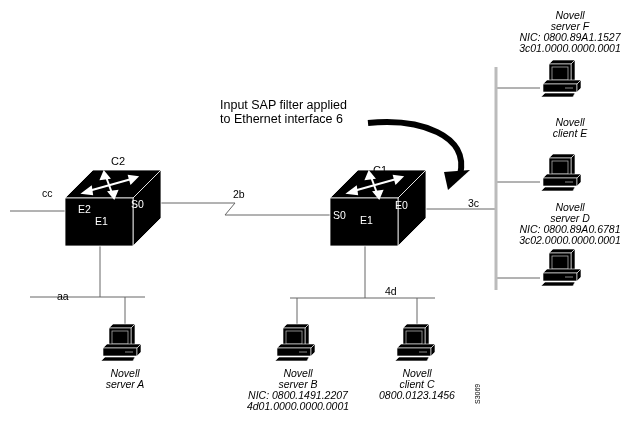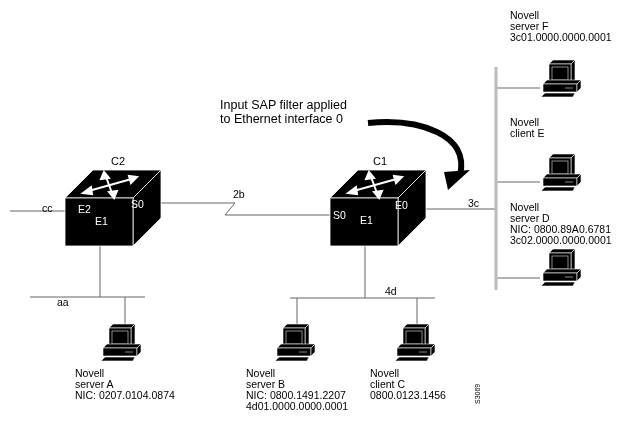--- a/index.html
+++ b/index.html
@@ -1,19 +1,19 @@
 <!DOCTYPE html>
 <html><head>
   <meta charset="utf-8">
   <style>
     html, body { margin: 0; padding: 0; background: #ffffff; }
     body { width: 640px; height: 426px; position: relative; overflow: hidden;
            font-family: "Liberation Sans", sans-serif; color: #000; }
     svg#diagram { position: absolute; left: 0; top: 0; width: 640px; height: 426px; }
-    .lbl { position: absolute; font-size: 10.5px; line-height: 11px; text-align: left; white-space: nowrap; }
+    .lbl { position: absolute; font-size: 10.5px; line-height: 11px; text-align: center; white-space: nowrap; font-style: italic; }
     .lbl div { line-height: 11px; }
     .seg { position: absolute; font-size: 10.5px; }
     .rtr { position: absolute; font-size: 11px; }
     .iface { position: absolute; font-size: 10.5px; color: #fff; }
     .callout { position: absolute; font-size: 12.5px; font-weight: normal; line-height: 14px; white-space: nowrap; }
     .figid { position: absolute; font-size: 7px; transform: rotate(-90deg); transform-origin: left top; }
   </style>
 </head>
 <body>
 
@@ -86,58 +86,58 @@
   <use href="#pc" x="103" y="328"></use>
   <use href="#pc" x="277" y="328"></use>
   <use href="#pc" x="397" y="328"></use>
   <use href="#pc" x="543" y="64"></use>
   <use href="#pc" x="543" y="158"></use>
   <use href="#pc" x="543" y="253"></use>
 </svg>
 
 <div class="callout" style="left:220px; top:98px;">
   <div>Input SAP filter applied</div>
-  <div>to Ethernet interface 0</div>
+  <div>to Ethernet interface 6</div>
 </div>
 
 <div class="rtr" style="left:111px; top:155px;">C2</div>
-<div class="rtr" style="left:373px; top:155px;">C1</div>
+<div class="rtr" style="left:373px; top:164px;">C1</div>
 
 <div class="iface" style="left:70px; top:203px;padding-left:8px;">E2</div>
 <div class="iface" style="left:95px; top:215px;">E1</div>
 <div class="iface" style="left:131px; top:198px;">S0</div>
 <div class="iface" style="left:333px; top:209px;">S0</div>
 <div class="iface" style="left:360px; top:214px;">E1</div>
 <div class="iface" style="left:395px; top:199px;">E0</div>
 
-<div class="seg" style="left:42px; top:202px;">cc</div>
-<div class="seg" style="left:57px; top:296px;">aa</div>
+<div class="seg" style="left:42px; top:187px;">cc</div>
+<div class="seg" style="left:57px; top:290px;">aa</div>
 <div class="seg" style="left:233px; top:188px;">2b</div>
 <div class="seg" style="left:385px; top:285px;">4d</div>
 <div class="seg" style="left:468px; top:197px;">3c</div>
 
 <div class="lbl" style="left:75px; top:368px; width:100px;">
   <div>Novell</div>
   <div>server A</div>
-  <div>NIC: 0207.0104.0874</div>
 </div>
 <div class="lbl" style="left:246px; top:368px; width:104px;">
   <div>Novell</div>
   <div>server B</div>
   <div>NIC: 0800.1491.2207</div>
   <div>4d01.0000.0000.0001</div>
 </div>
 <div class="lbl" style="left:370px; top:368px; width:94px;">
   <div>Novell</div>
   <div>client C</div>
   <div>0800.0123.1456</div>
 </div>
 <div class="lbl" style="left:510px; top:10px; width:120px;">
   <div>Novell</div>
   <div>server F</div>
+  <div>NIC: 0800.89A1.1527</div>
   <div>3c01.0000.0000.0001</div>
 </div>
 <div class="lbl" style="left:510px; top:117px; width:120px;">
   <div>Novell</div>
   <div>client E</div>
 </div>
 <div class="lbl" style="left:510px; top:202px; width:120px;">
   <div>Novell</div>
   <div>server D</div>
   <div>NIC: 0800.89A0.6781</div>

